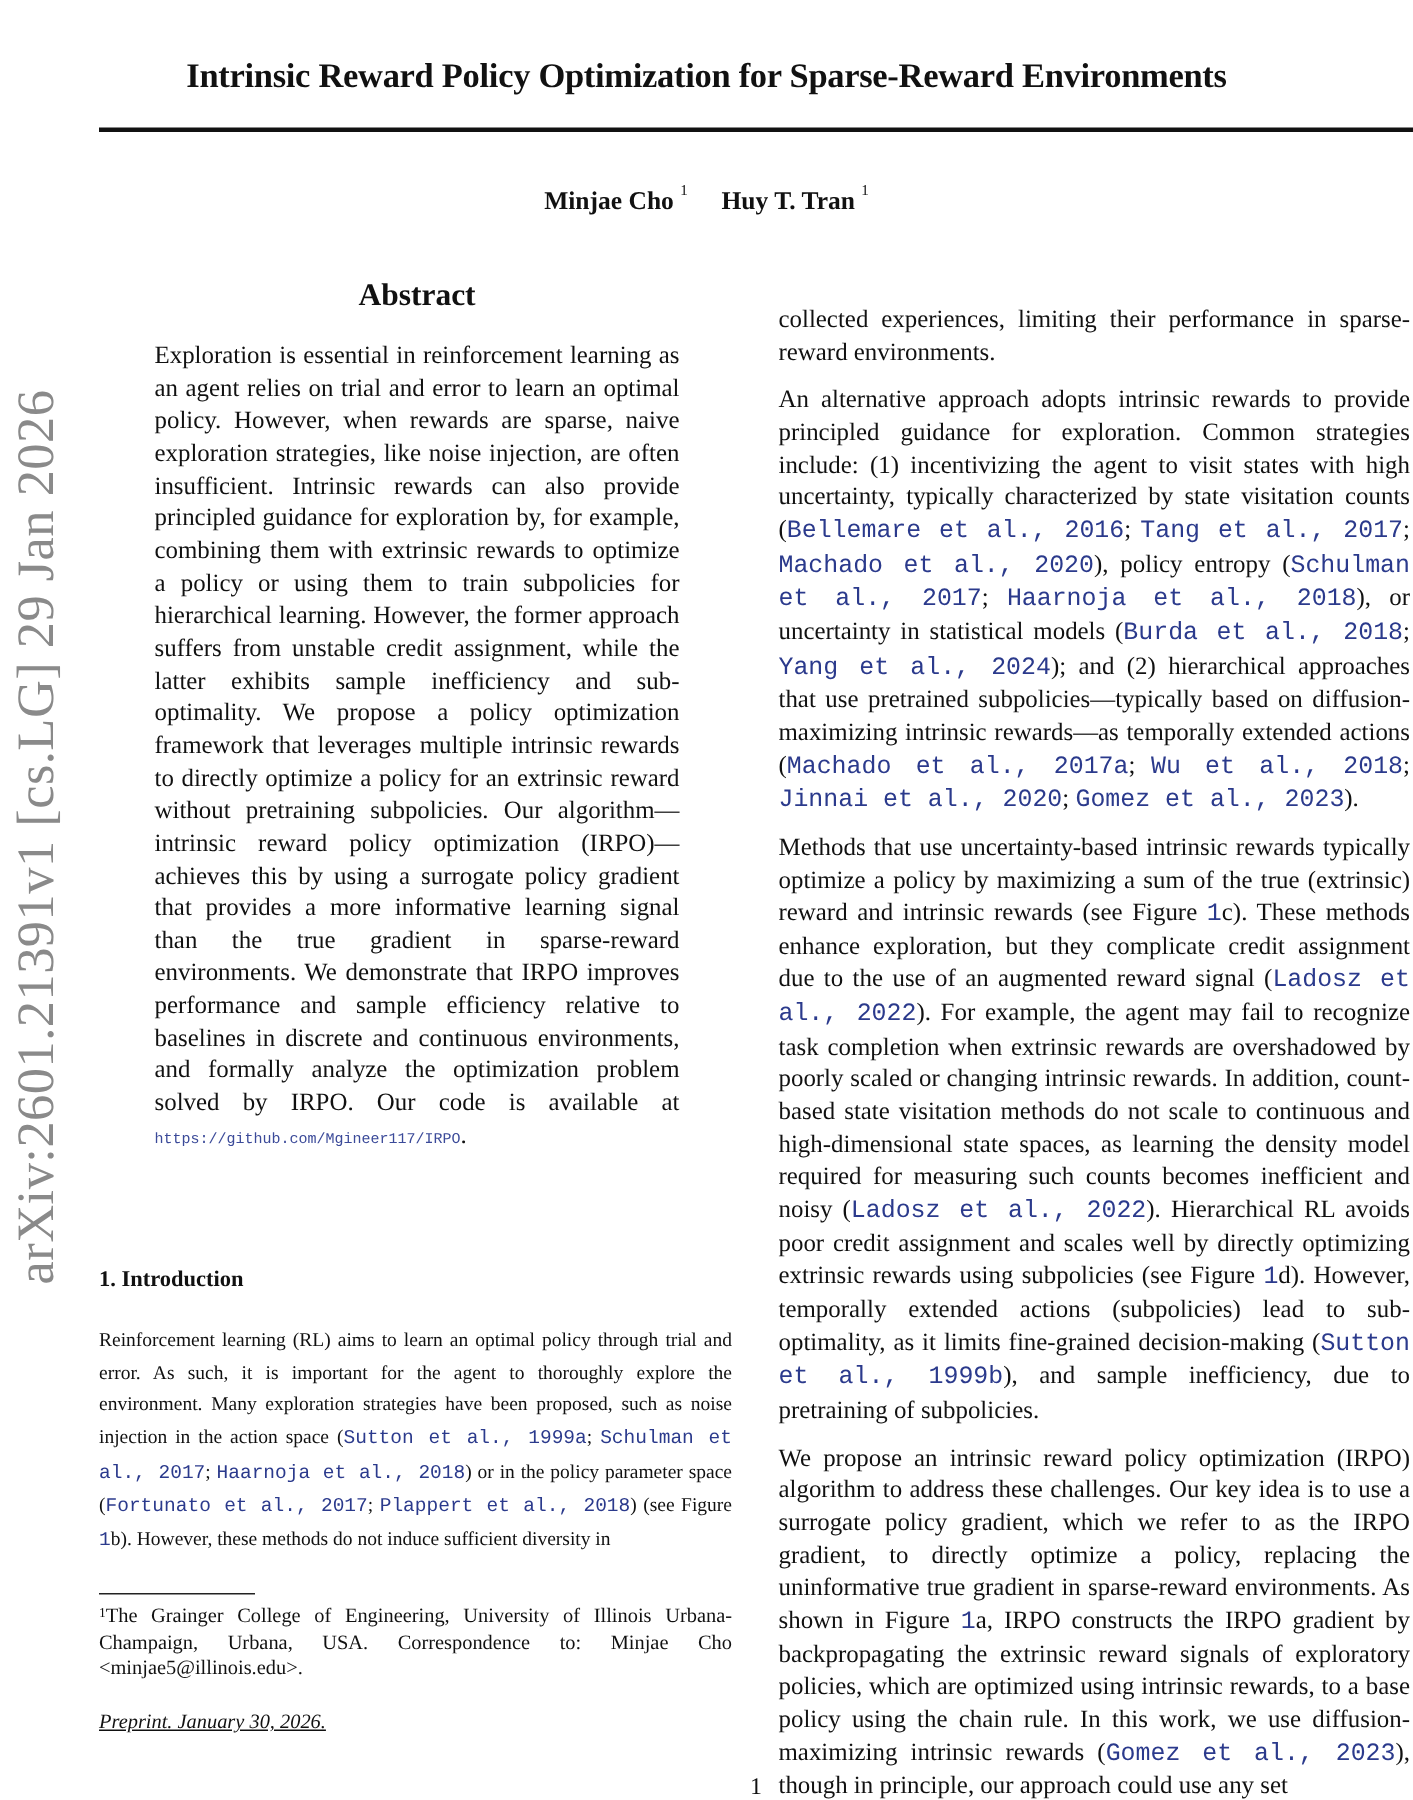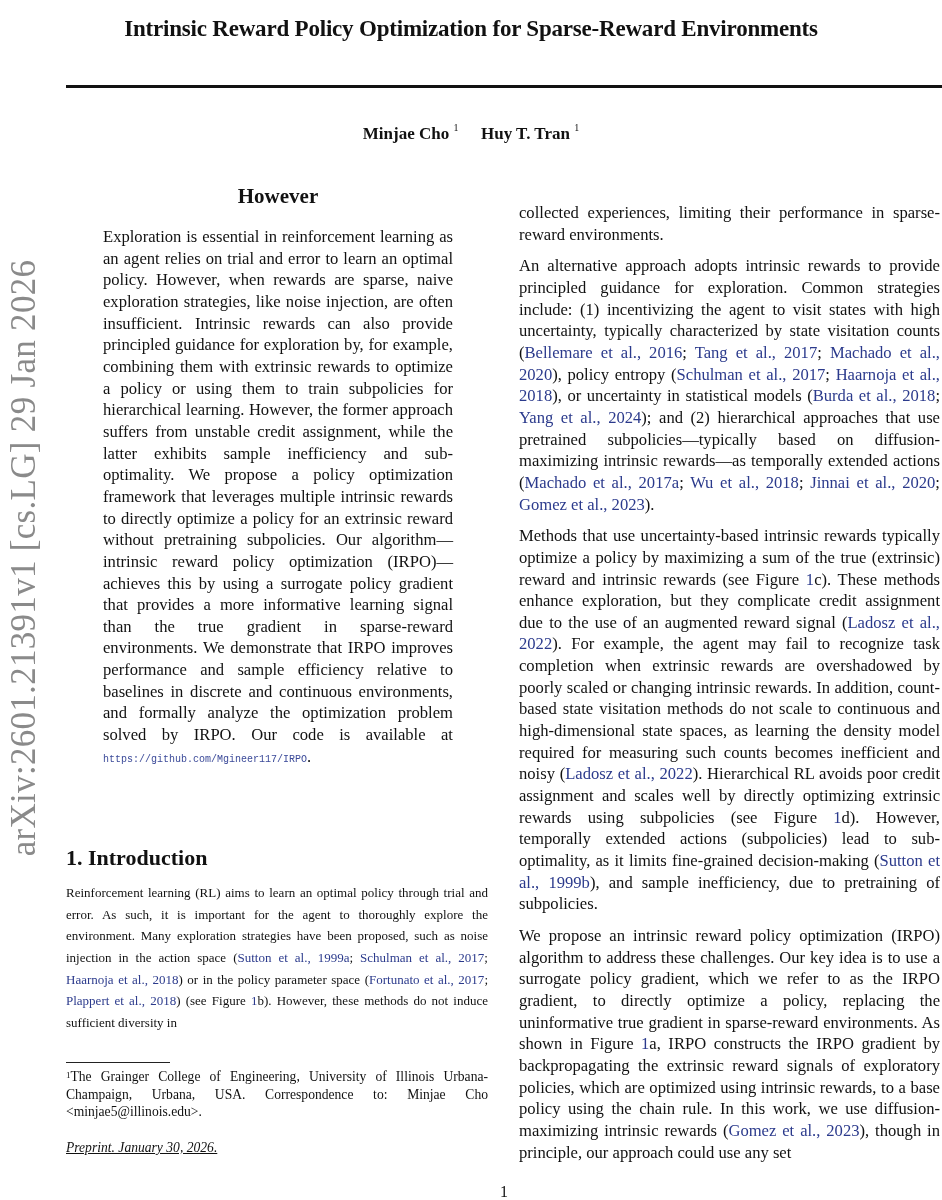--- a/index.html
+++ b/index.html
@@ -1,27 +1,27 @@
 <!DOCTYPE html>
 <html><head>
 <meta charset="utf-8">
 <style>
   html, body { margin:0; padding:0; background:#ffffff; }
   body { width:942px; height:1200px; position:relative; overflow:hidden; font-family:"Liberation Serif", "DejaVu Serif", serif; color:#111; }
-  .title { position:absolute; left:0; width:942px; top:16px; text-align:center; font-size:23px; font-weight:bold; letter-spacing:-0.2px; }
+  .title { position:absolute; left:0; width:942px; top:38px; text-align:center; font-size:23px; font-weight:bold; letter-spacing:-0.2px; }
   .rule { position:absolute; left:66px; width:876px; top:85px; height:0; border-top:3px solid #111; }
   .authors { position:absolute; left:0; width:942px; top:124px; text-align:center; font-size:17px; font-weight:bold; }
   .authors sup { font-size:10px; font-weight:normal; vertical-align:top; position:relative; top:-2px; }
   .authors .gap { display:inline-block; width:14px; }
   .arxiv { position:absolute; left:-296px; top:538px; width:640px; transform:rotate(-90deg); transform-origin:center; font-size:35px; color:#8a8a8a; text-align:center; white-space:nowrap; letter-spacing:0.3px; }
   .abs-head { position:absolute; left:103px; width:350px; top:184px; text-align:center; font-size:21px; font-weight:bold; }
   .abs-body { position:absolute; left:103px; width:350px; top:226px; font-size:16.6px; line-height:21.65px; text-align:justify; hyphens:manual; }
   .mono { font-family:"Liberation Mono", "DejaVu Sans Mono", monospace; font-size:10px; color:#3b4a99; }
-  .cite { color:#2b3a8c; }
-  .sec-head { position:absolute; left:66px; top:845px; font-size:22px; font-weight:bold; }
+  .cite { color:#2b3a8c;font-family:Liberation Mono, monospace; }
+  .sec-head { position:absolute; left:66px; top:845px; font-size:15px; font-weight:bold; }
   .intro-left { position:absolute; left:66px; width:422px; top:882px; font-size:13px; line-height:21.65px; text-align:justify; }
   .fn-rule { position:absolute; left:66px; top:1062px; width:104px; border-top:1px solid #222; }
   .footnote { position:absolute; left:66px; width:422px; top:1068px; font-size:13.6px; line-height:17.5px; text-align:justify; }
   .footnote .fnmark { font-size:9px; vertical-align:top; position:relative; top:-1px; }
   .preprint { position:absolute; left:66px; top:1140px; font-size:13.6px; font-style:italic;text-decoration:underline; }
   .right-col { position:absolute; left:519px; width:421px; top:186px; font-size:16.6px; line-height:21.65px; text-align:justify;margin-top:16px; }
   .right-col p { margin:0 0 10px 0; }
   .page-num { position:absolute; left:0; width:1008px; top:1183px; text-align:center; font-size:16px; }
 </style>
 </head>
@@ -33,21 +33,21 @@
 <div class="authors">
   <span>Minjae Cho</span>
   <sup>1</sup>
   <span class="gap"></span>
   <span>Huy T. Tran</span>
   <sup>1</sup>
 </div>
 
 <div class="arxiv">arXiv:2601.21391v1  [cs.LG]  29 Jan 2026</div>
 
-<div class="abs-head">However</div>
+<div class="abs-head">Abstract</div>
 <div class="abs-body"><span>Exploration is essential in reinforcement learning as an agent relies on trial and error to learn an optimal policy. However, when rewards are sparse, naive exploration strategies, like noise injection, are often insufficient. Intrinsic rewards can also provide principled guidance for exploration by, for example, combining them with extrinsic rewards to optimize a policy or using them to train subpolicies for hierarchical learning. However, the former approach suffers from unstable credit assignment, while the latter exhibits sample inefficiency and sub-optimality. We propose a policy optimization framework that leverages multiple intrinsic rewards to directly optimize a policy for an extrinsic reward without pretraining subpolicies. Our algorithm—intrinsic reward policy optimization (IRPO)—achieves this by using a surrogate policy gradient that provides a more informative learning signal than the true gradient in sparse-reward environments. We demonstrate that IRPO improves performance and sample efficiency relative to baselines in discrete and continuous environments, and formally analyze the optimization problem solved by IRPO. Our code is available at </span><span class="mono">https://github.com/Mgineer117/IRPO</span><span>.</span></div>
 
 <div class="sec-head">1. Introduction</div>
 <div class="intro-left"><span>Reinforcement learning (RL) aims to learn an optimal policy through trial and error. As such, it is important for the agent to thoroughly explore the environment. Many exploration strategies have been proposed, such as noise injection in the action space (</span><span class="cite">Sutton et al., 1999a</span><span>; </span><span class="cite">Schulman et al., 2017</span><span>; </span><span class="cite">Haarnoja et al., 2018</span><span>) or in the policy parameter space (</span><span class="cite">Fortunato et al., 2017</span><span>; </span><span class="cite">Plappert et al., 2018</span><span>) (see Figure </span><span class="cite">1</span><span>b). However, these methods do not induce sufficient diversity in</span></div>
 
 <div class="fn-rule"></div>
 <div class="footnote"><span class="fnmark">1</span><span>The Grainger College of Engineering, University of Illinois Urbana-Champaign, Urbana, USA. Correspondence to: Minjae Cho &lt;minjae5@illinois.edu&gt;.</span></div>
 <div class="preprint">Preprint. January 30, 2026.</div>
 
 <div class="right-col">

